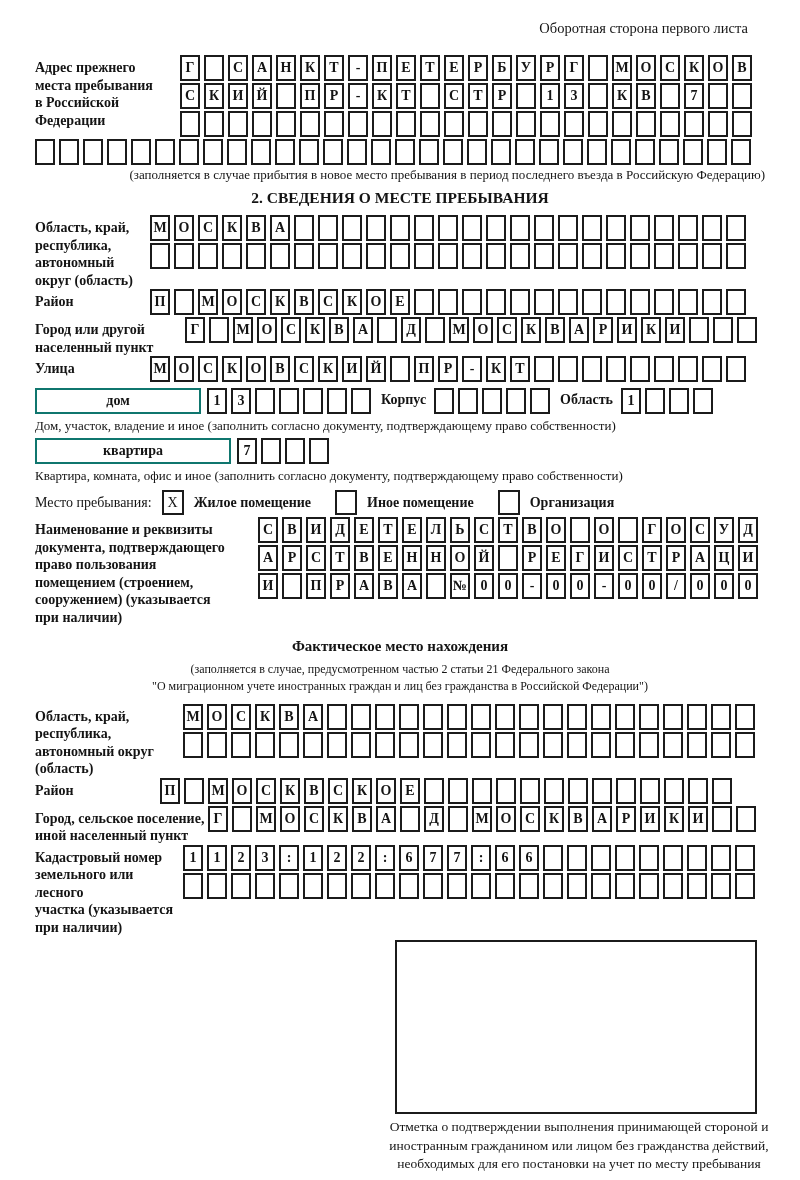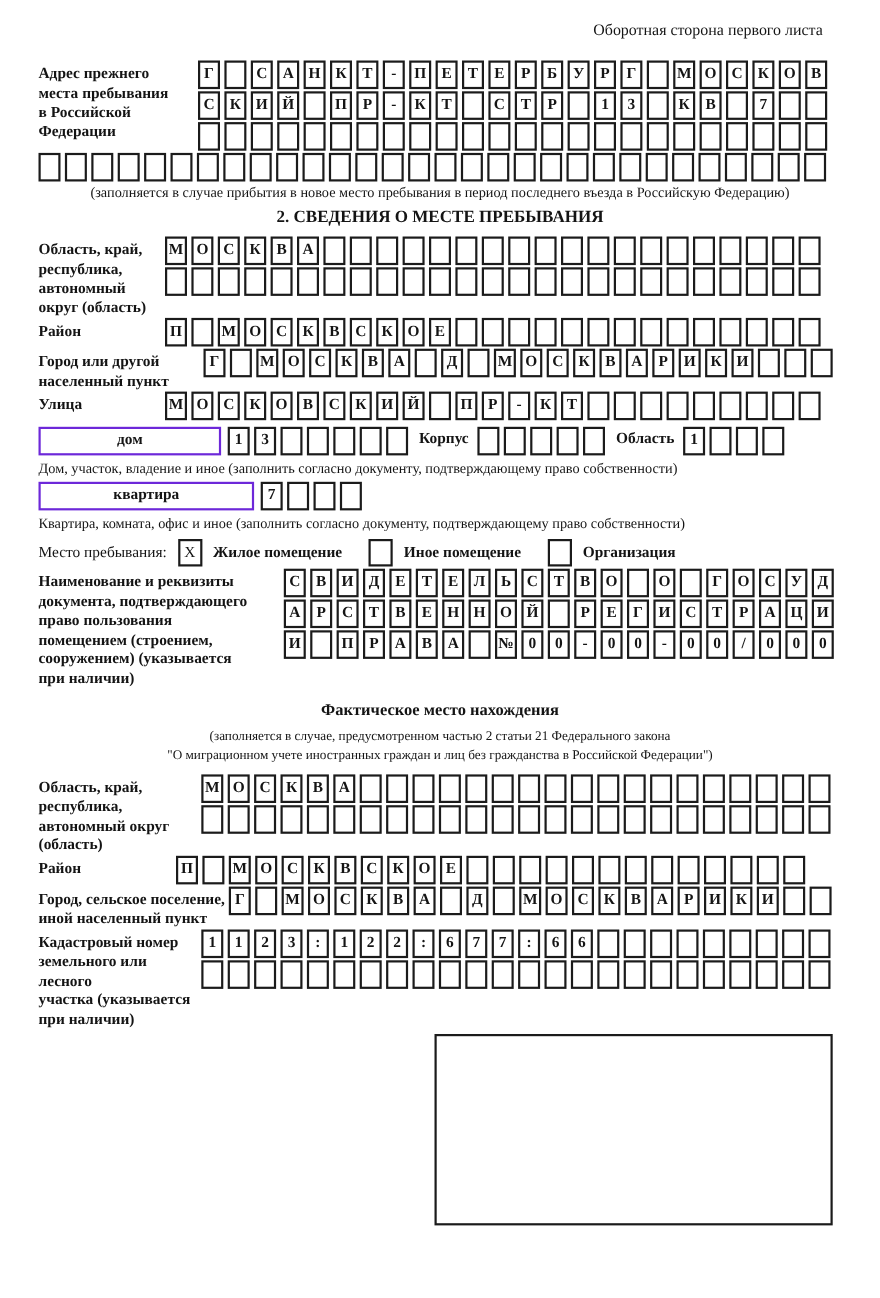--- a/index.html
+++ b/index.html
@@ -16,23 +16,23 @@
   .lbl-doc{width:223px;}
   .lbl-region2{width:148px;}
   .lbl-district2{width:125px;}
   .lbl-settle{width:173px;}
   .lbl-cad{width:148px;}
   .rows{flex:1;min-width:0;}
   .box-row{display:flex;margin-bottom:2px;flex:none;}
   .cb{box-sizing:border-box;flex:none;width:20px;height:26px;margin-right:4px;border:2px solid #1b1b1b;
       display:flex;align-items:center;justify-content:center;font-size:14px;line-height:1;}
   .caption{font-size:13px;margin:2px 0 4px 0;}
-  .caption.center{text-align:center;}
+  .caption.center{text-align:right;}
   .sec-title{text-align:center;font-weight:bold;font-size:15.5px;margin:6px 0 8px 0;}
-  .named-rect{box-sizing:border-box;height:26px;border:2px solid #6d28d9;display:flex;align-items:center;
+  .named-rect{box-sizing:border-box;height:26px;border:2px solid #0f766e;display:flex;align-items:center;
       justify-content:center;font-size:14px;flex:none;margin-right:6px;}
   .rect-house{width:166px;}
   .rect-apt{width:196px;}
   .inline-lbl{font-size:14px;flex:none;margin:4px 8px 0 6px;}
   .row-gap{margin-top:4px;}
   .chk{box-sizing:border-box;width:22px;height:25px;border:2px solid #1b1b1b;display:flex;align-items:center;
       justify-content:center;font-size:14px;flex:none;margin:0 10px 0 10px;}
   .chk-row{display:flex;align-items:center;font-size:14px;margin:6px 0 2px 0;}
   .chk-opt{margin-right:14px;font-weight:bold;}
   .chk-note{font-size:13px;margin:2px 0 6px 222px;}
@@ -638,14 +638,15 @@
           <div class="cb"></div>
           <div class="cb"></div>
           <div class="cb"></div>
           <div class="cb"></div>
           <div class="cb"></div>
         </div>
     </div>
   </div>
 
   <div class="stamp-box"></div>
+  <div class="stamp-note">Отметка о подтверждении выполнения принимающей стороной и иностранным гражданином или лицом без гражданства действий, необходимых для его постановки на учет по месту пребывания</div>
 
 </div>
 
 </body></html>

